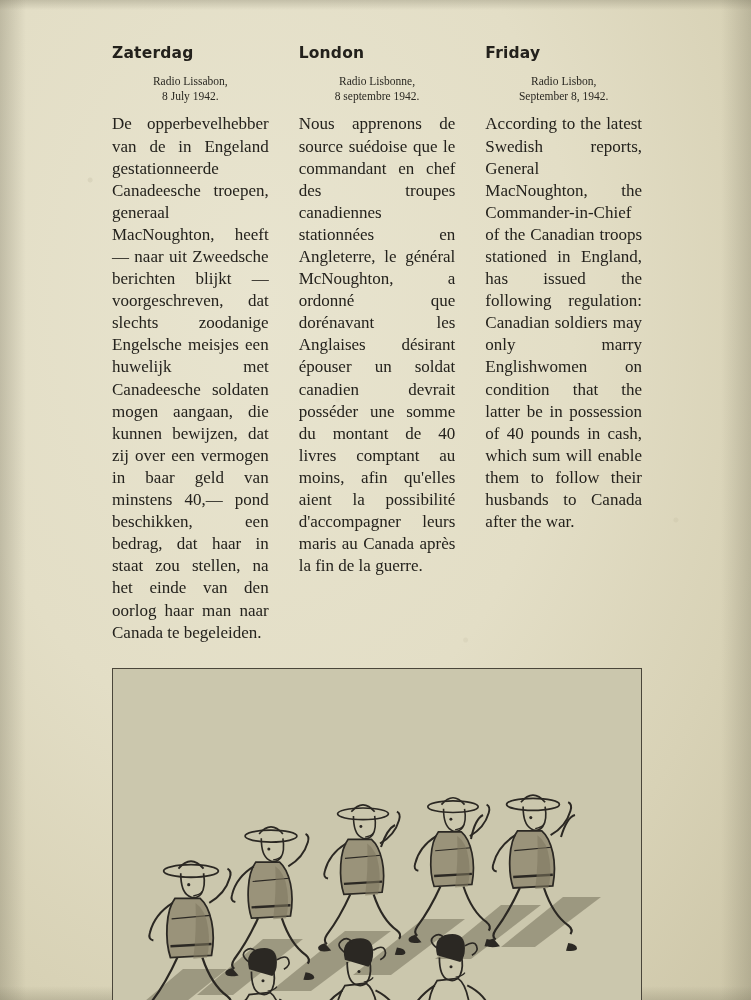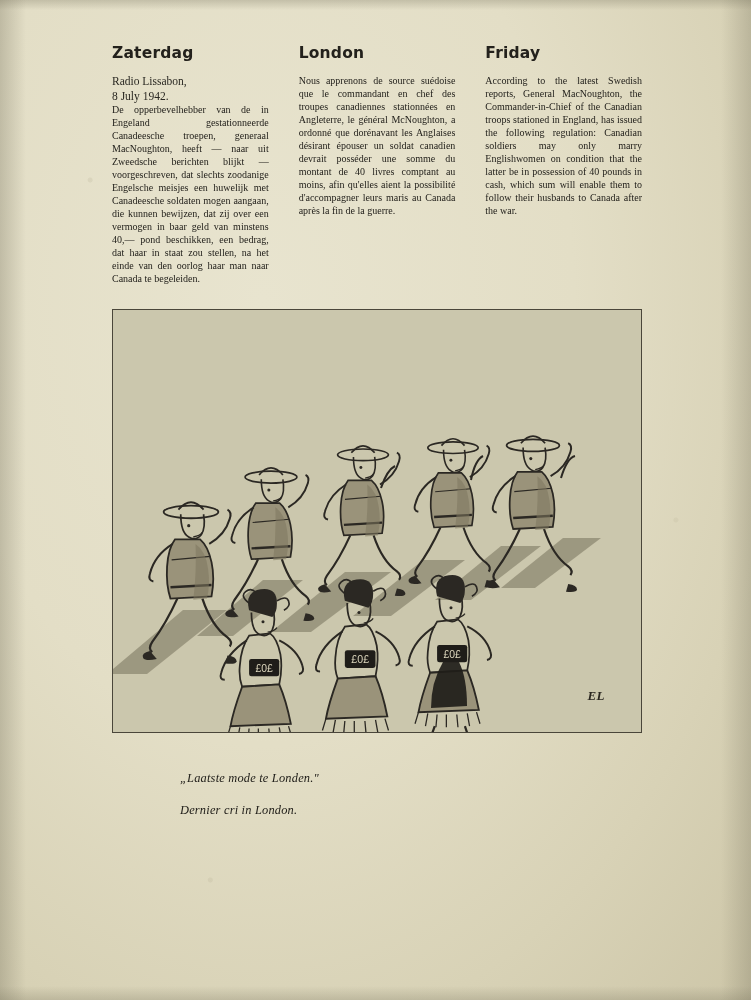--- a/index.html
+++ b/index.html
@@ -69,30 +69,31 @@
   .col-head {
     font-family: "DejaVu Sans", sans-serif;
     font-weight: bold;
     font-size: 15.5px;
     color: #23211c;
     letter-spacing: .2px;
     margin: 0 0 12px 0;
   }
 
   .col-source {
-    text-align: left;
+    text-align: center;
     font-size: 11.5px;
     line-height: 1.28;
     color: #2a2822;
+    margin-bottom: 10px;
     font-family: "Liberation Serif", serif;
   }
   .col-source div { white-space: nowrap; }
 
   .col-body {
-    font-size: 10px;
+    font-size: 17px;
     line-height: 1.30;
     color: #24221d;
     text-align: justify;
     text-justify: inter-word;
     hyphens: none;
     font-family: "Liberation Serif", serif;
   }
 
   
   .figure {
@@ -154,25 +155,33 @@
         <div class="col-head">Zaterdag</div>
         <div class="col-source">
           <div>Radio Lissabon,</div>
           <div>8 July 1942.</div>
         </div>
         <div class="col-body">De opperbevelhebber van de in Engeland gestationneerde Canadeesche troepen, generaal MacNoughton, heeft — naar uit Zweedsche berichten blijkt — voorgeschreven, dat slechts zoodanige Engelsche meisjes een huwelijk met Canadeesche soldaten mogen aangaan, die kunnen bewijzen, dat zij over een vermogen in baar geld van minstens 40,— pond beschikken, een bedrag, dat haar in staat zou stellen, na het einde van den oorlog haar man naar Canada te begeleiden.</div>
       </div>
 
       <div class="col">
         <div class="col-head">London</div>
+        <div class="col-source">
+          <div>Radio Lisbonne,</div>
+          <div>8 septembre 1942.</div>
+        </div>
         <div class="col-body">Nous apprenons de source suédoise que le commandant en chef des troupes canadiennes stationnées en Angleterre, le général McNoughton, a ordonné que dorénavant les Anglaises désirant épouser un soldat canadien devrait posséder une somme du montant de 40 livres comptant au moins, afin qu'elles aient la possibilité d'accompagner leurs maris au Canada après la fin de la guerre.</div>
       </div>
 
       <div class="col">
         <div class="col-head">Friday</div>
+        <div class="col-source">
+          <div>Radio Lisbon,</div>
+          <div>September 8, 1942.</div>
+        </div>
         <div class="col-body">According to the latest Swedish reports, General MacNoughton, the Commander-in-Chief of the Canadian troops stationed in England, has issued the following regulation: Canadian soldiers may only marry Englishwomen on condition that the latter be in possession of 40 pounds in cash, which sum will enable them to follow their husbands to Canada after the war.</div>
       </div>
 
     </div>
 
     <div class="figure">
       <div class="figure-inner">
         <svg viewBox="0 0 528 503" width="528" height="503" preserveAspectRatio="none">
           <defs>
             <g id="soldier">

